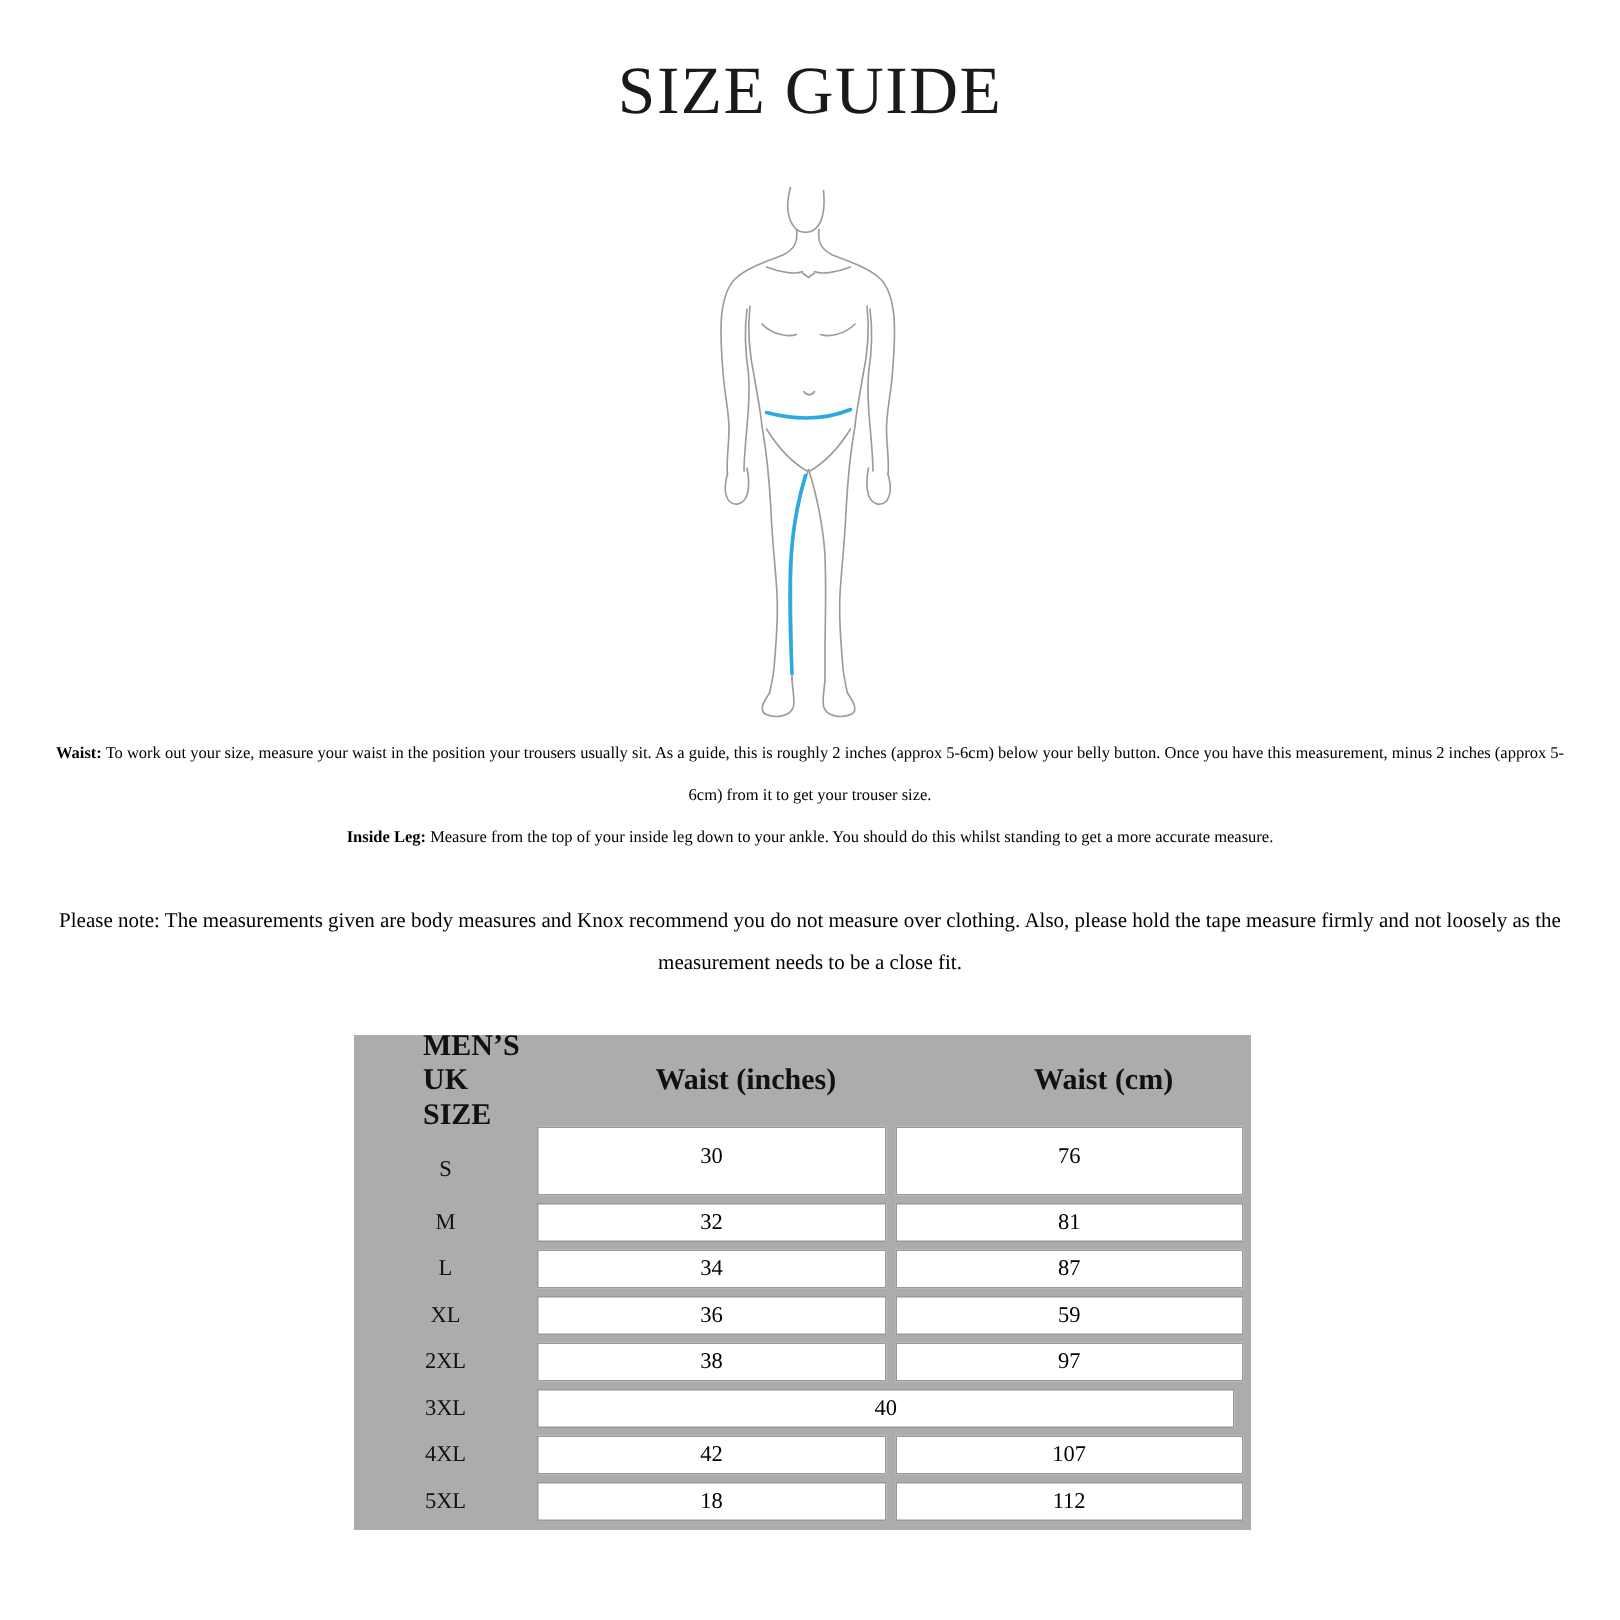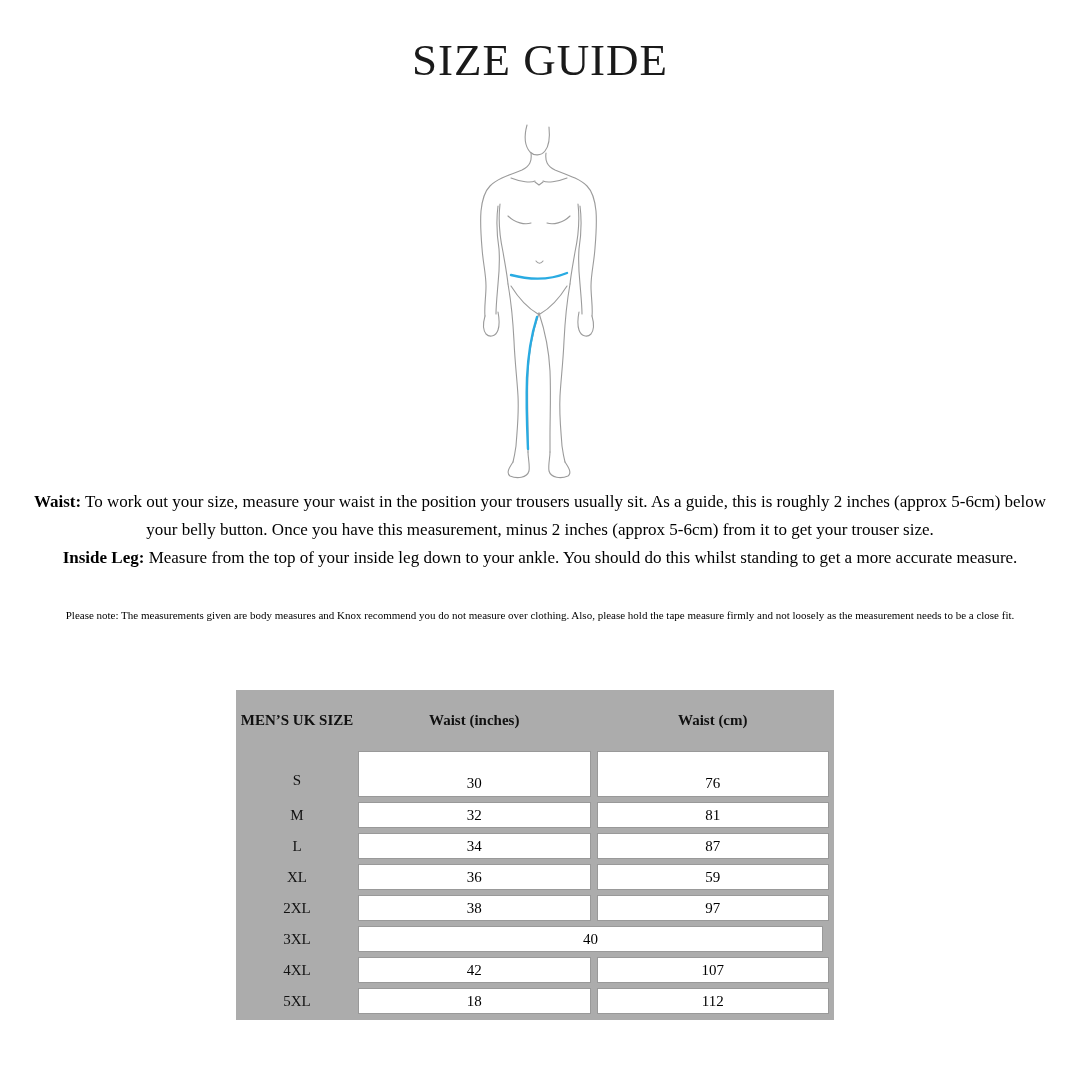--- a/index.html
+++ b/index.html
@@ -32,62 +32,62 @@
     width: 190px;
     height: 372px;
   }
   .instructions {
     position: absolute;
     top: 484px;
     left: 50%;
     transform: translateX(-50%);
     width: 1020px;
     text-align: center;
-    font-size: 17px;
+    font-size: 11px;
     line-height: 28px;
     color: #000;
   }
   .note-block {
     position: absolute;
     top: 597px;
     left: 50%;
     transform: translateX(-50%);
     width: 1020px;
     text-align: center;
-    font-size: 11px;
+    font-size: 14px;
     line-height: 28px;
     color: #000;
   }
   .size-table {
     position: absolute;
     left: 236px;
     top: 686px;
     width: 598px;
     background: #acacac;
     padding-bottom: 6px;
   }
   .trow {
     display: flex;
     align-items: stretch;
     padding-right: 5px;
   }
   .trow .c1 { width: 122px; display: flex; align-items: center; justify-content: center; }
   .trow .c2 { flex: 1; margin-right: 6px; display: flex; align-items: center; justify-content: center; }
   .trow .c3 { flex: 1; display: flex; align-items: center; justify-content: center; }
   .thead { height: 61px; }
-  .thead .hcell { font-weight: bold; font-size: 15px; color: #111; }
+  .thead .hcell { font-weight: bold; font-size: 20px; color: #111; padding-left: 46px; }
   .trow.data { height: 26px; margin-top: 5px; }
   .trow.data.first { height: 46px; margin-top: 0; }
   .trow.data .cell-white {
     background: #ffffff;
     border: 1px solid #999999;
     font-size: 15px;
   }
   .trow.data.first .c2,
-  .trow.data.first .c3 { align-items: flex-end; padding-bottom: 4px; }
+  .trow.data.first .c3 { align-items: flex-end; padding-bottom: 16px; }
   .trow.data.first .c1 { align-items: flex-end; padding-bottom: 8px; }
   .size-label { font-size: 15px; color: #111; }
   svg .body-line { fill: none; stroke: #9b9b9b; stroke-width: 1.1; stroke-linecap: round; }
   svg .measure-line { fill: none; stroke: #29abe2; stroke-width: 2.4; stroke-linecap: round; }
 </style>
 </head>
 <body>
 
 <div class="page">
 

